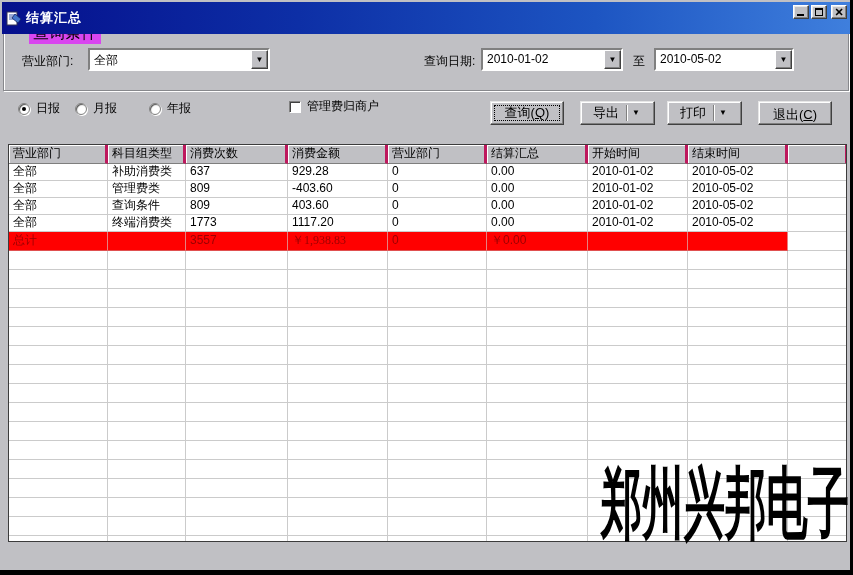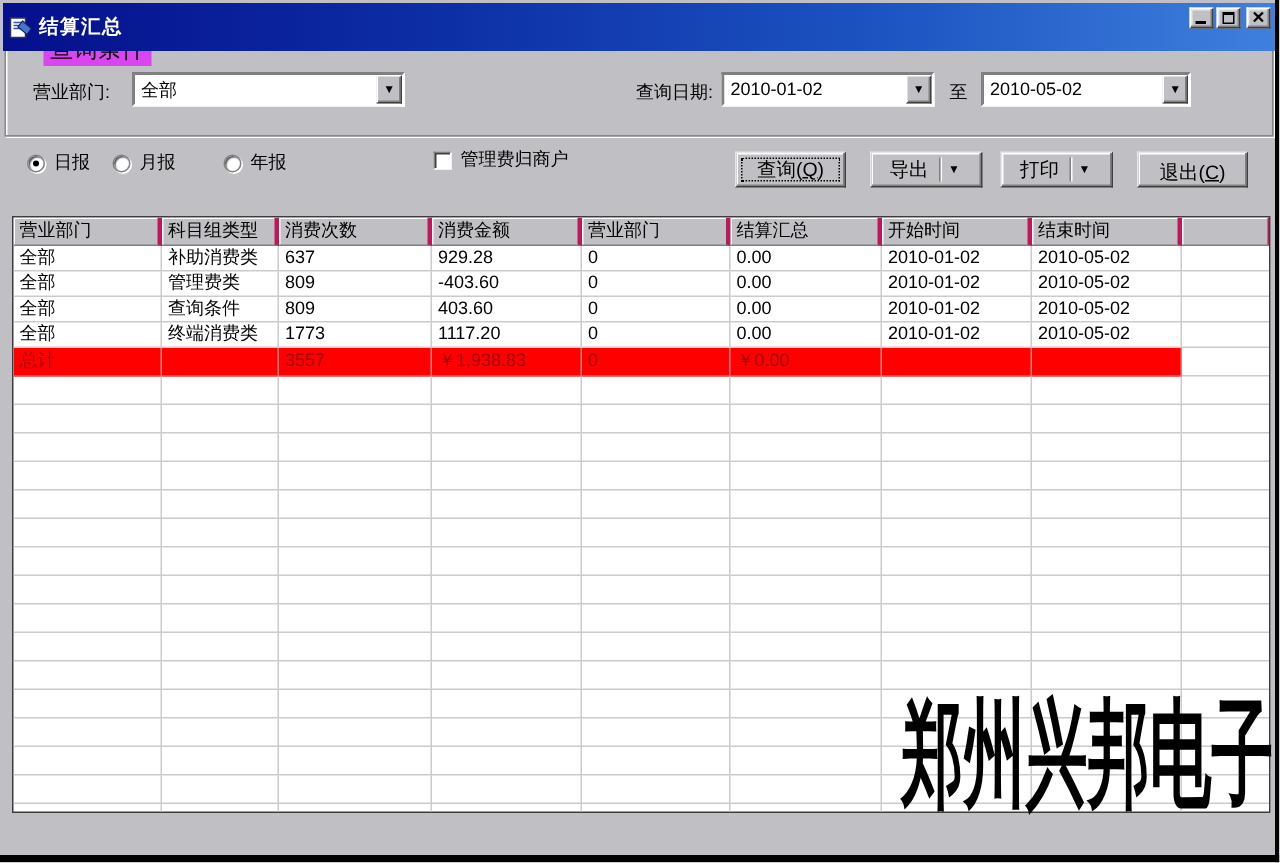--- a/index.html
+++ b/index.html
@@ -211,21 +211,21 @@
         <div class="cell" style="width: 99px; height: 17px; line-height: 15px;">0</div>
         <div class="cell" style="width: 101px; height: 17px; line-height: 15px;">0.00</div>
         <div class="cell" style="width: 100px; height: 17px; line-height: 15px;">2010-01-02</div>
         <div class="cell" style="width: 100px; height: 17px; line-height: 15px;">2010-05-02</div>
         <div class="cell" style="width: 60px; height: 17px; line-height: 15px;"></div>
       </div>
       <div class="trow total">
         <div class="cell red" style="width: 99px; height: 19px; line-height: 17px;">总计</div>
         <div class="cell red" style="width: 78px; height: 19px; line-height: 17px;"></div>
         <div class="cell red" style="width: 102px; height: 19px; line-height: 17px;">3557</div>
-        <div class="cell red" style="width: 100px; height: 19px; line-height: 17px;">￥1,938.83</div>
+        <div class="cell red" style="width: 100px; height: 19px; line-height: 17px; font-family: Liberation Serif, serif;">￥1,938.83</div>
         <div class="cell red" style="width: 99px; height: 19px; line-height: 17px;">0</div>
         <div class="cell red" style="width: 101px; height: 19px; line-height: 17px;">￥0.00</div>
         <div class="cell red" style="width: 100px; height: 19px; line-height: 17px;"></div>
         <div class="cell red" style="width: 100px; height: 19px; line-height: 17px;"></div>
         <div class="cell" style="width: 60px; height: 19px; line-height: 17px;"></div>
       </div>
       <div class="trow empty">
         <div class="cell" style="width: 99px; height: 19px; line-height: 17px;"></div>
         <div class="cell" style="width: 78px; height: 19px; line-height: 17px;"></div>
         <div class="cell" style="width: 102px; height: 19px; line-height: 17px;"></div>

